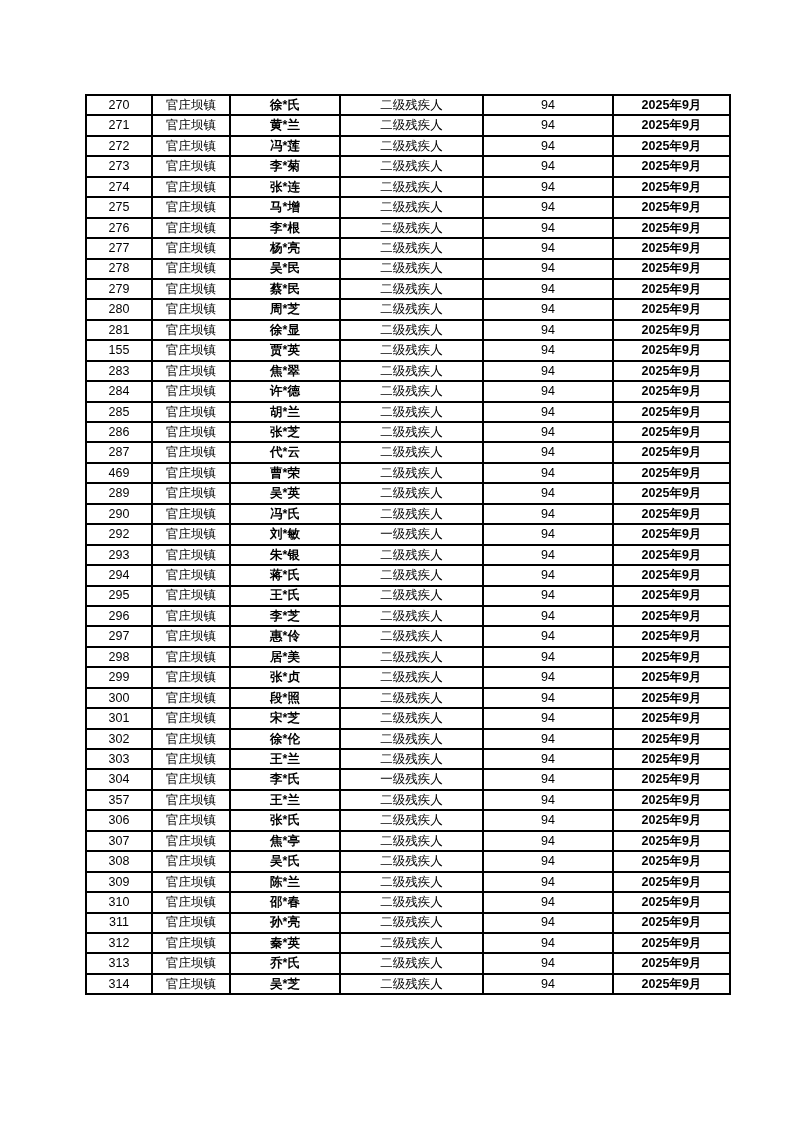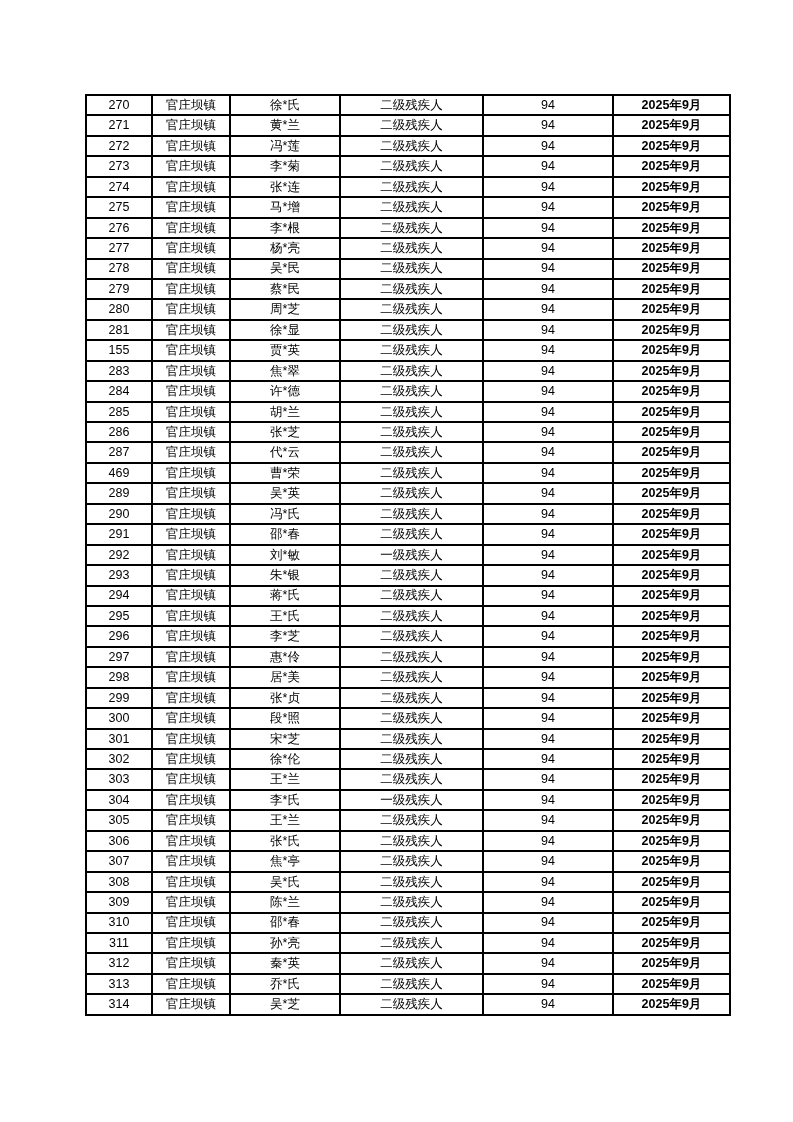--- a/index.html
+++ b/index.html
@@ -33,21 +33,21 @@
     font-size: 12.5px;
     line-height: 1;
     color: #000000;
     padding: 0;
     height: 18.45px;
     white-space: nowrap;
     overflow: hidden;
   }
   td.c0 { width: 64px;  font-size: 12px; }
   td.c1 { width: 76px; border-radius: 8px; }
-  td.c2 { width: 108px; }
+  td.c2 { width: 108px; font-weight: bold; }
   td.c3 { width: 141px; }
   td.c4 { width: 128px; font-size: 12px; }
   td.c5 { width: 115px; font-size: 12px; font-weight: bold; }
 </style>
 </head>
 <body>
 
 <div class="page">
   <div class="table-wrap">
     <table class="grid">
@@ -214,28 +214,20 @@
           </tr>
           <tr>
             <td class="c0">290</td>
             <td class="c1">官庄坝镇</td>
             <td class="c2">冯*氏</td>
             <td class="c3">二级残疾人</td>
             <td class="c4">94</td>
             <td class="c5">2025年9月</td>
           </tr>
           <tr>
-            <td class="c0">291</td>
-            <td class="c1">官庄坝镇</td>
-            <td class="c2">邵*春</td>
-            <td class="c3">二级残疾人</td>
-            <td class="c4">94</td>
-            <td class="c5">2025年9月</td>
-          </tr>
-          <tr>
             <td class="c0">292</td>
             <td class="c1">官庄坝镇</td>
             <td class="c2">刘*敏</td>
             <td class="c3">一级残疾人</td>
             <td class="c4">94</td>
             <td class="c5">2025年9月</td>
           </tr>
           <tr>
             <td class="c0">293</td>
             <td class="c1">官庄坝镇</td>
@@ -326,21 +318,21 @@
           </tr>
           <tr>
             <td class="c0">304</td>
             <td class="c1">官庄坝镇</td>
             <td class="c2">李*氏</td>
             <td class="c3">一级残疾人</td>
             <td class="c4">94</td>
             <td class="c5">2025年9月</td>
           </tr>
           <tr>
-            <td class="c0">305</td>
+            <td class="c0">357</td>
             <td class="c1">官庄坝镇</td>
             <td class="c2">王*兰</td>
             <td class="c3">二级残疾人</td>
             <td class="c4">94</td>
             <td class="c5">2025年9月</td>
           </tr>
           <tr>
             <td class="c0">306</td>
             <td class="c1">官庄坝镇</td>
             <td class="c2">张*氏</td>

